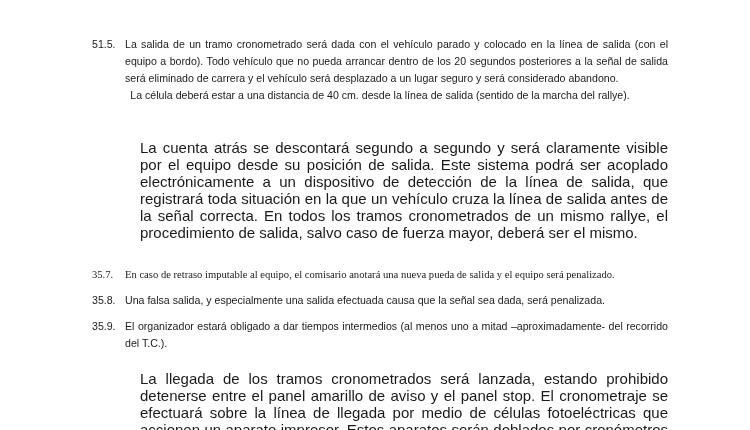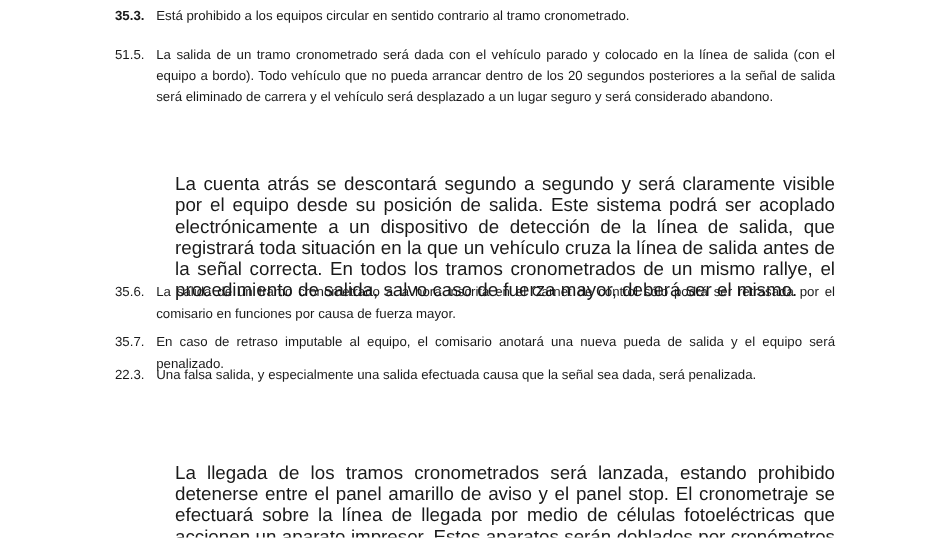--- a/index.html
+++ b/index.html
@@ -14,45 +14,42 @@
   .num.bold { font-weight: bold; }
   .body { margin-left: 33px; text-align: justify; }
   .para { position: absolute; left: 140px; width: 528px; font-size: 15px; line-height: 17px; text-align: justify; }
   .centered { position: absolute; left: 92px; width: 576px; font-size: 10.6px; line-height: 17px; text-align: center; }
 </style>
 </head>
 <body>
 
 <div class="page">
 
-  <div class="art" style="top:5px;">
-    <span class="num bold">35.3.</span>
-    <div class="body">Está prohibido a los equipos circular en sentido contrario al tramo cronometrado.</div>
-  </div>
 
   <div class="art" style="top:36px;">
     <span class="num">51.5.</span>
     <div class="body">La salida de un tramo cronometrado será dada con el vehículo parado y colocado en la línea de salida (con el equipo a bordo). Todo vehículo que no pueda arrancar dentro de los 20 segundos posteriores a la señal de salida será eliminado de carrera y el vehículo será desplazado a un lugar seguro y será considerado abandono.</div>
   </div>
 
+  <div class="centered" style="top:87px;">La célula deberá estar a una distancia de 40 cm. desde la línea de salida (sentido de la marcha del rallye).</div>
 
 
   <div class="para" style="top:139px;">La cuenta atrás se descontará segundo a segundo y será claramente visible por el equipo desde su posición de salida. Este sistema podrá ser acoplado electrónicamente a un dispositivo de detección de la línea de salida, que registrará toda situación en la que un vehículo cruza la línea de salida antes de la señal correcta. En todos los tramos cronometrados de un mismo rallye, el procedimiento de salida, salvo caso de fuerza mayor, deberá ser el mismo.</div>
 
-  <div class="art" style="top:226px;">
-    <span class="num">35.6.</span>
-    <div class="body">La salida de un tramo cronometrado a la hora inscrita en el Carnet de control sólo podrá ser retrasada por el comisario en funciones por causa de fuerza mayor.</div>
-  </div>
 
-  <div class="art" style="top:266px;">
+  <div class="art" style="top:266px;font-family:Liberation Serif, serif;">
     <span class="num">35.7.</span>
     <div class="body">En caso de retraso imputable al equipo, el comisario anotará una nueva pueda de salida y el equipo será penalizado.</div>
   </div>
 
   <div class="art" style="top:292px;">
-    <span class="num">22.3.</span>
+    <span class="num">35.8.</span>
     <div class="body">Una falsa salida, y especialmente una salida efectuada causa que la señal sea dada, será penalizada.</div>
   </div>
 
+  <div class="art" style="top:318px;">
+    <span class="num">35.9.</span>
+    <div class="body">El organizador estará obligado a dar tiempos intermedios (al menos uno a mitad –aproximadamente- del recorrido del T.C.).</div>
+  </div>
 
   <div class="para" style="top:370px;">La llegada de los tramos cronometrados será lanzada, estando prohibido detenerse entre el panel amarillo de aviso y el panel stop. El cronometraje se efectuará sobre la línea de llegada por medio de células fotoeléctricas que accionen un aparato impresor. Estos aparatos serán doblados por cronómetros manuales (impresión no obligatoria).</div>
 
 </div>
 
 </body></html>

